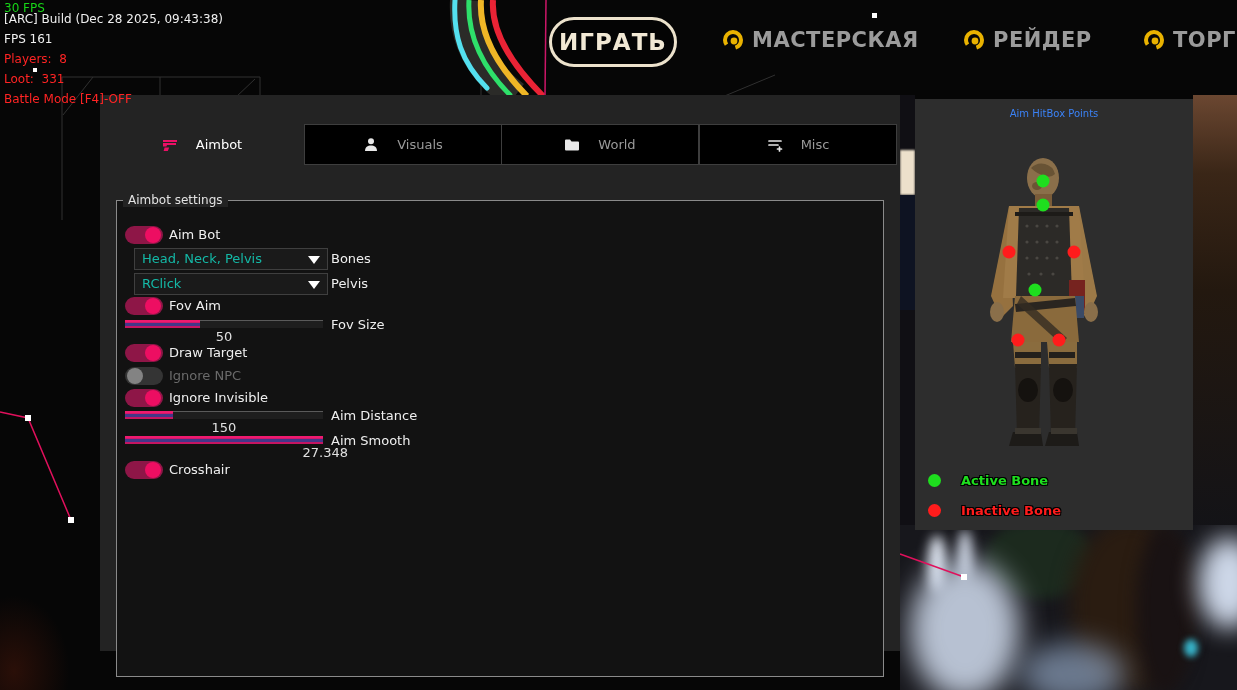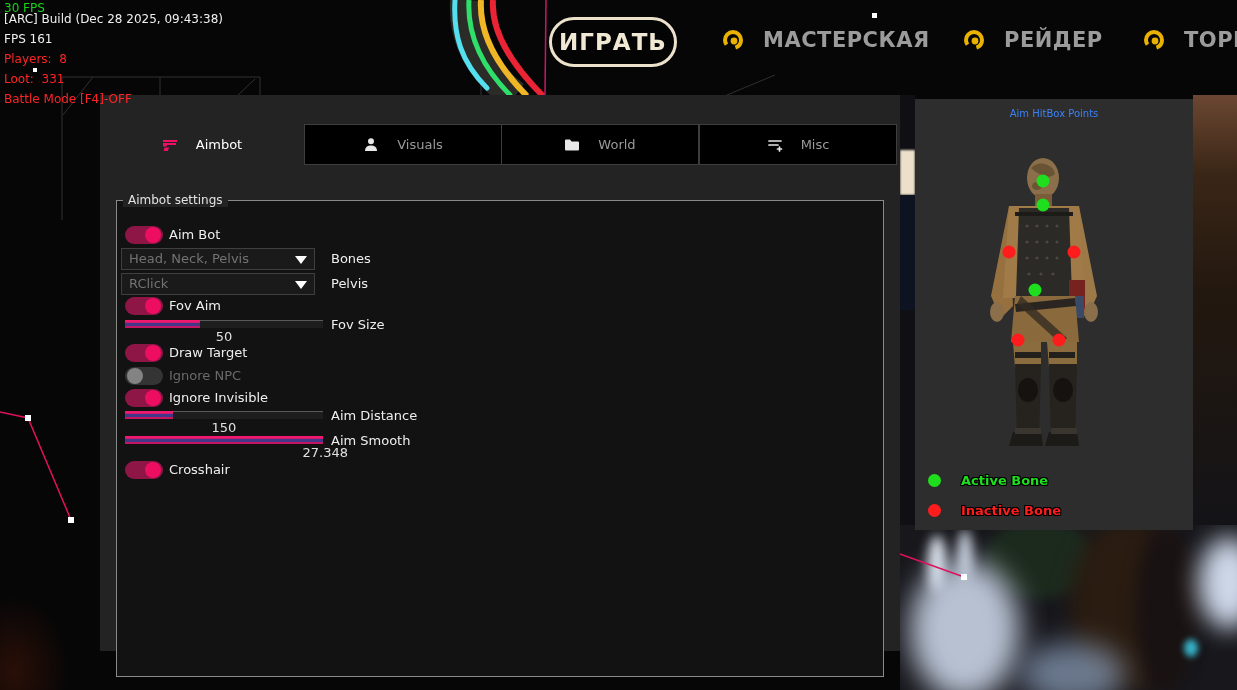--- a/index.html
+++ b/index.html
@@ -30,21 +30,21 @@
   .hud-green { color:#17d417; }
   .hud-white { color:#f0f0f0; }
   .hud-red   { color:#ff2424; }
 
   
   #topmenu { left:0; top:0; width:1237px; height:90px; z-index:8; }
   #play-btn { position:absolute; left:549px; top:17px; width:128px; height:50px;
     border:3px solid #ece2cc; border-radius:26px; color:#f1e8d4;
     font-size:23px; font-weight:bold; letter-spacing:1px;
     display:flex; align-items:center; justify-content:center; background:rgba(0,0,0,.25); }
-  .menu-item { position:absolute; top:28px; display:flex; align-items:center; gap:19px;
+  .menu-item { position:absolute; top:28px; display:flex; align-items:center; gap:8px;
     color:#9b9b9b; font-size:21px; font-weight:bold; letter-spacing:.5px; white-space:nowrap; }
   .coil-icon { width:22px; height:22px; flex:0 0 22px; }
 
   
   #panel { left:100px; top:95px; width:800px; height:556px; background:#232323; z-index:5; }
   .tab { position:absolute; top:29px; height:41px; width:198px;
     display:flex; align-items:center; justify-content:center; gap:18px;
     background:#000000; border:1px solid #3e3e3e; font-size:13px; color:#9a9a9a; }
   .tab.active { background:#232323; border:none; color:#ffffff; }
   .tab .ticon { width:16px; height:16px; }
@@ -57,22 +57,22 @@
   .row { position:absolute; left:8px; height:18px; }
   .toggle { position:relative; display:inline-block; width:38px; height:18px;
     border-radius:9px; background:#343434; vertical-align:top; }
   .toggle .knob { position:absolute; top:1px; left:2px; width:16px; height:16px;
     border-radius:50%; background:#838383; }
   .toggle.on { background:#8e1647; }
   .toggle.on .knob { left:20px; background:#ed0e62; }
   .row .tlabel { position:absolute; left:44px; top:1px; font-size:13px; color:#efefef; white-space:nowrap; }
   .row.off .tlabel { color:#6a6a6a; }
 
-  .dropdown { position:absolute; left:4px; width:194px; height:22px; background:#1a1a1a;
-    border:1px solid #3f3f3f; color:#737373; font-size:13px; line-height:20px;
+  .dropdown { position:absolute; left:17px; width:194px; height:22px; background:#1a1a1a;
+    border:1px solid #3f3f3f; color:#14b8a6; font-size:13px; line-height:20px;
     padding-left:7px; }
   .dropdown .caret { position:absolute; right:7px; top:7px; width:0; height:0;
     border-left:6px solid transparent; border-right:6px solid transparent; border-top:8px solid #ffffff; }
   .side-label { position:absolute; left:214px; font-size:13px; color:#efefef; white-space:nowrap; }
 
   .slider { position:absolute; left:8px; width:198px; height:8px; background:#1e1e1e;
     border-top:1px solid #5a5a5a; }
   .slider .fill { position:absolute; left:0; top:-1px; bottom:0; height:8px;
     background:linear-gradient(180deg,#ef1a70 0 2px,#d2196b 2px 3px,#433789 3px 6px,#c41562 6px 8px); }
   .slider-value { position:absolute; left:8px; width:198px; text-align:center;

